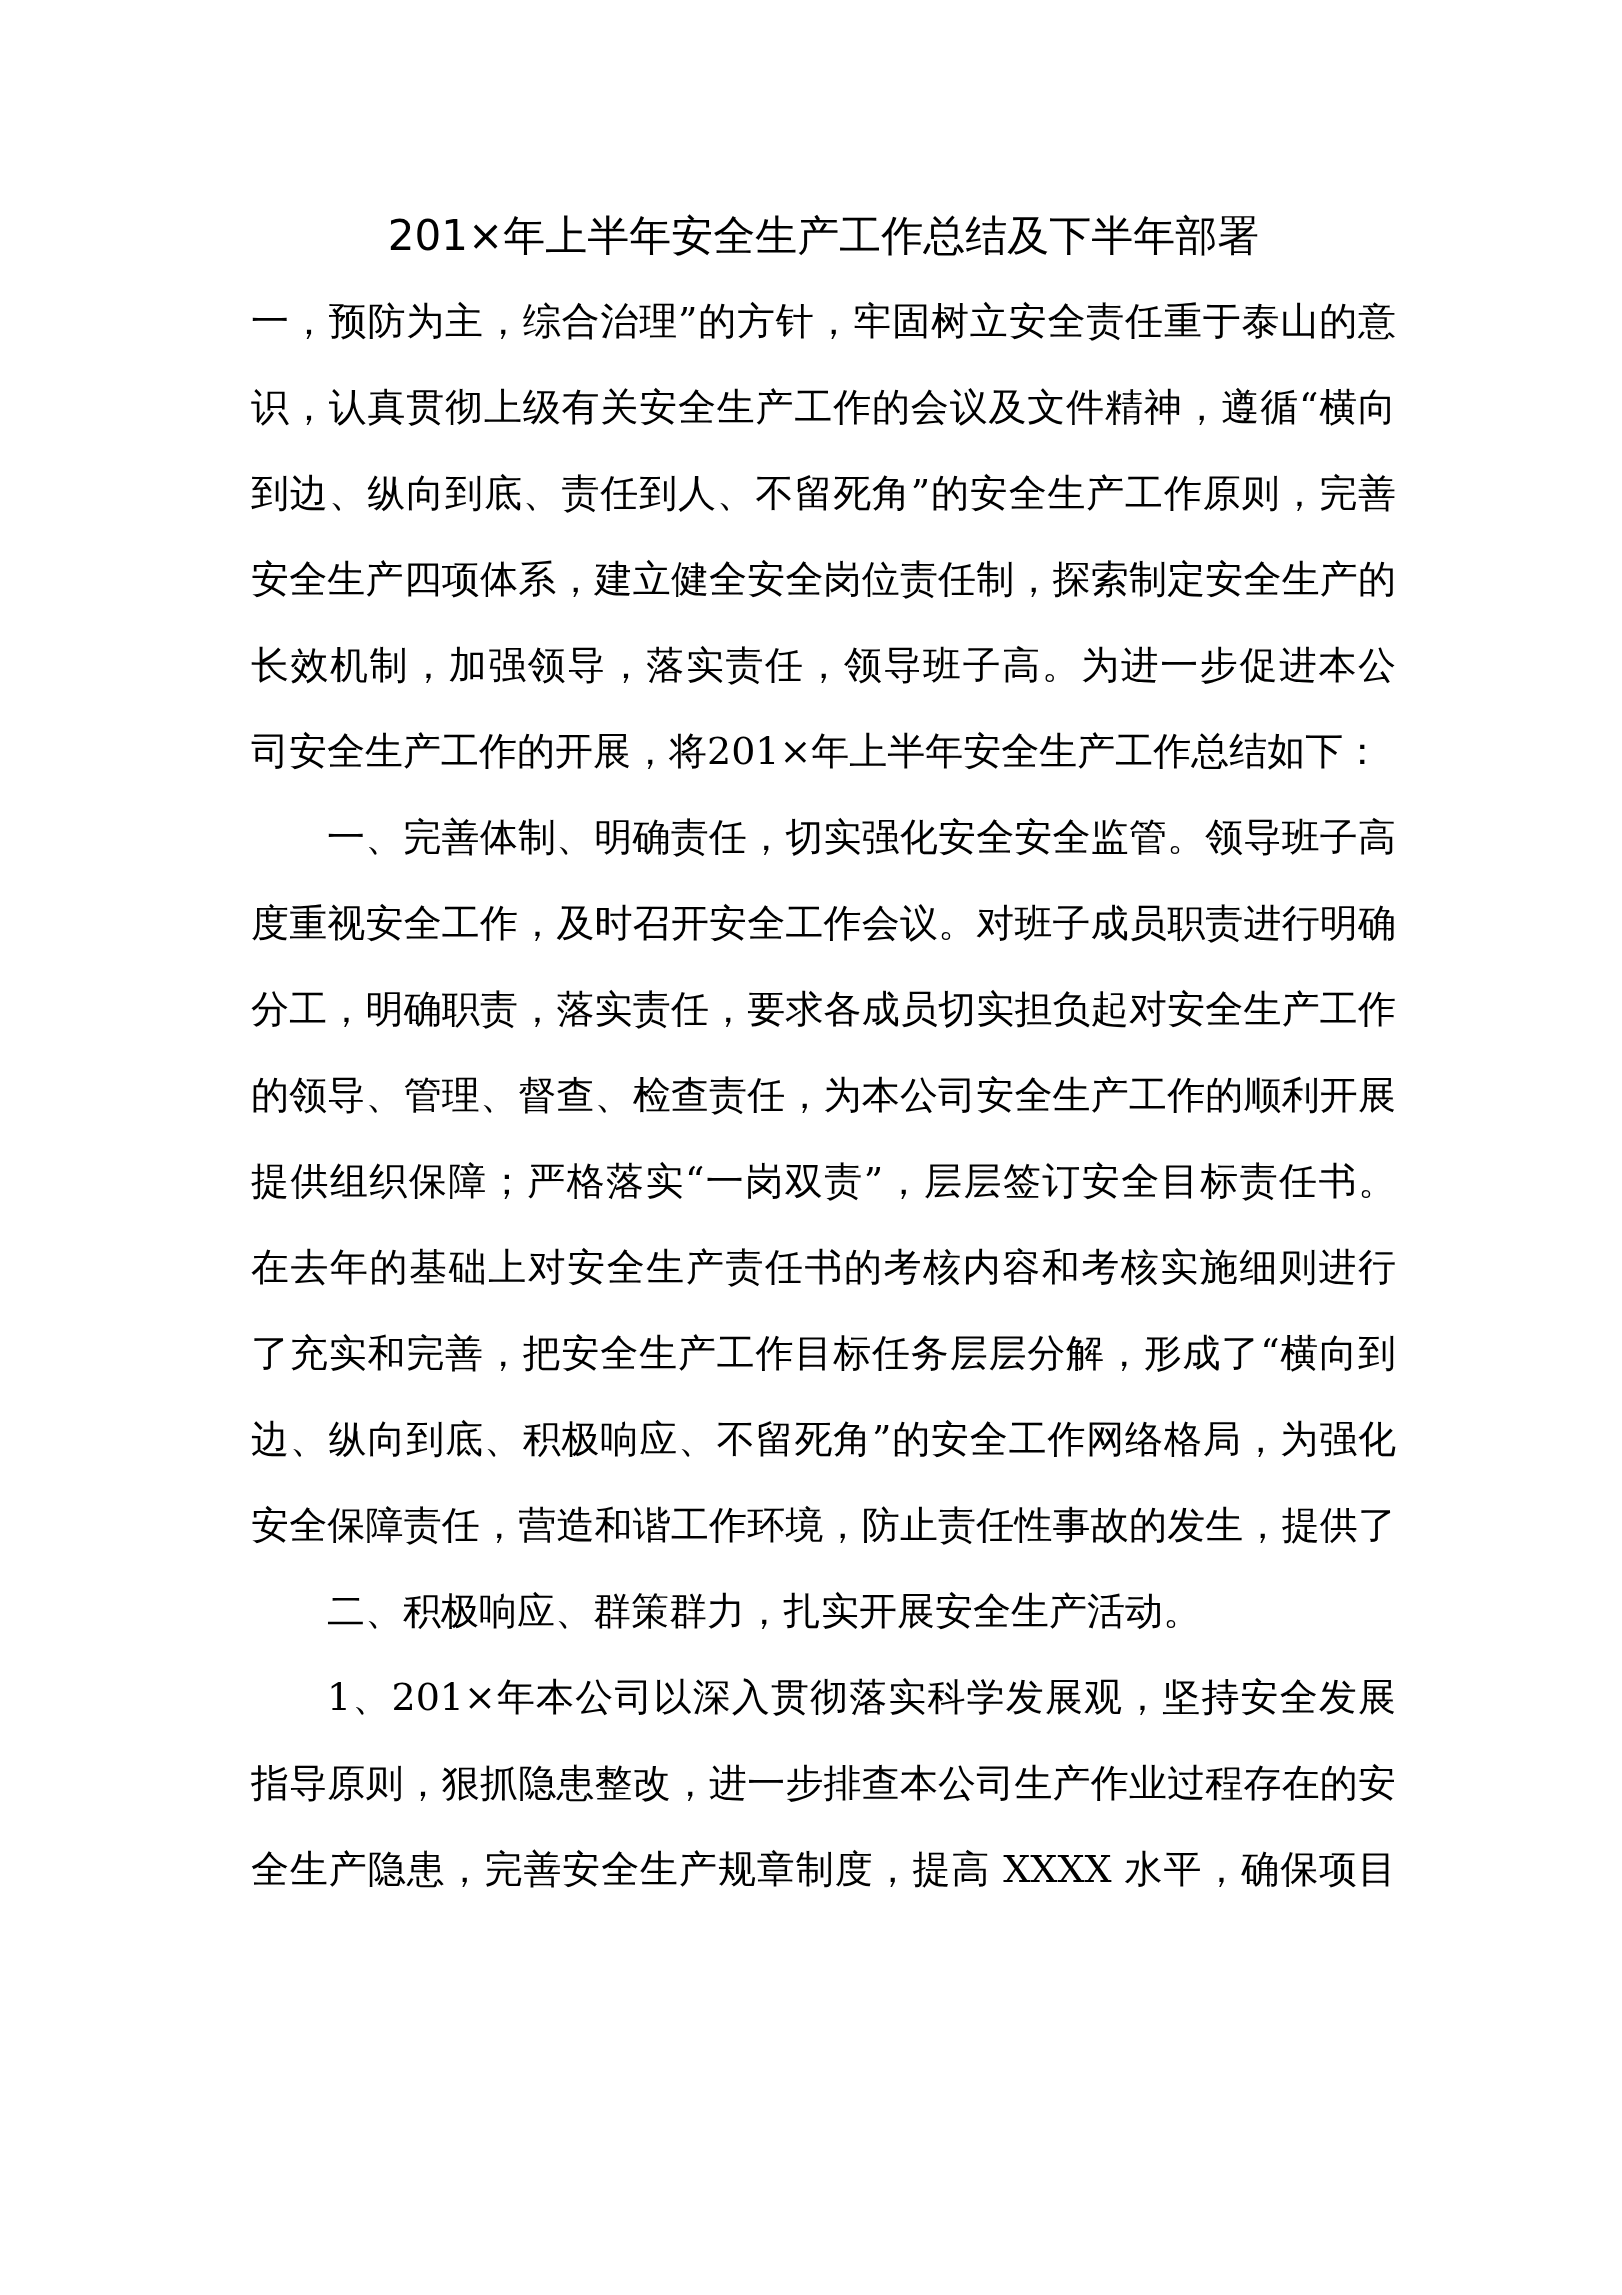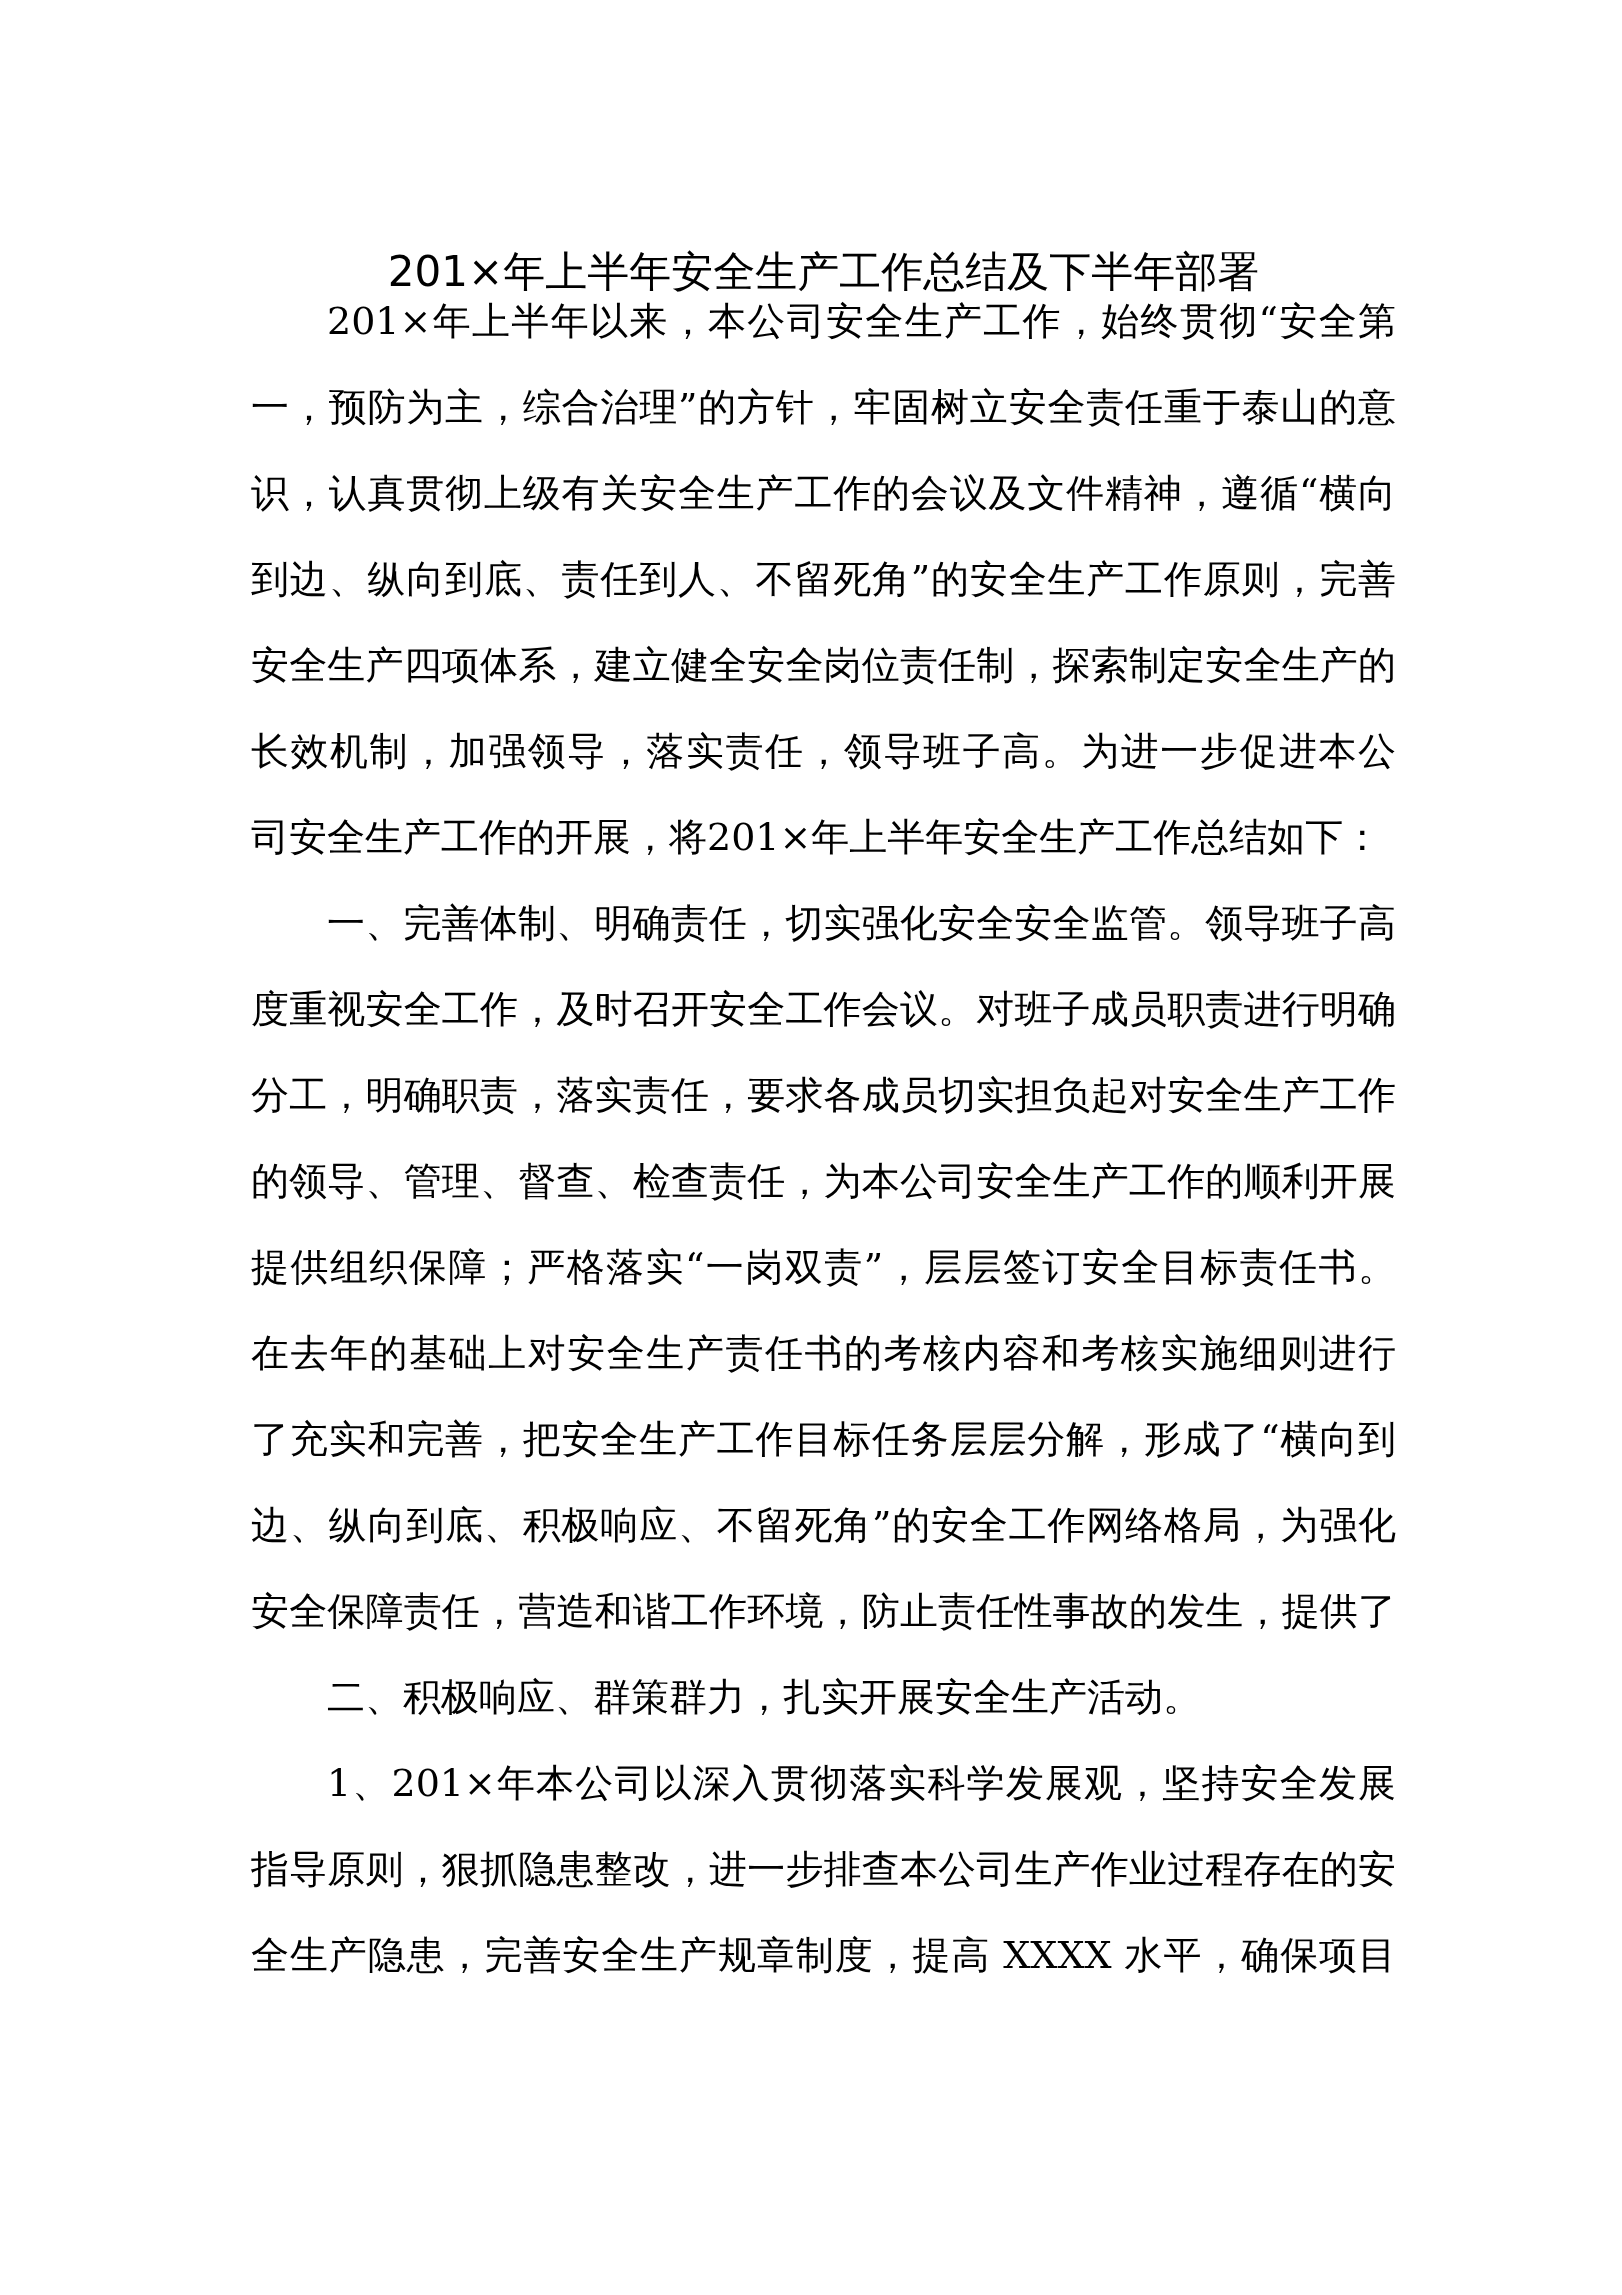--- a/index.html
+++ b/index.html
@@ -20,21 +20,20 @@
     top: 208px;
     left: 251px;
     width: 1145px;
     font-family: "DejaVu Sans", "Liberation Sans", sans-serif;
     font-size: 42px;
     line-height: 55px;
     font-weight: 400;
     text-align: center;
     color: #000000;
     white-space: nowrap;
-    margin-top: 36px;
   }
   .doc-body {
     position: absolute;
     top: 278px;
     left: 251px;
     width: 1145px;
     font-family: "DejaVu Serif", "Liberation Serif", serif;
     font-size: 38px;
     line-height: 86px;
     color: #000000;
@@ -52,21 +51,20 @@
   .line.noj {
     text-align-last: left;
   }
 </style>
 </head>
 <body>
 
 <div class="page">
   <div class="doc-title">201×年上半年安全生产工作总结及下半年部署</div>
   <div class="doc-body" id="doc-body">
-      <div class="line indent">201×年上半年以来，本公司安全生产工作，始终贯彻“安全第</div>
       <div class="line">一，预防为主，综合治理”的方针，牢固树立安全责任重于泰山的意</div>
       <div class="line">识，认真贯彻上级有关安全生产工作的会议及文件精神，遵循“横向</div>
       <div class="line">到边、纵向到底、责任到人、不留死角”的安全生产工作原则，完善</div>
       <div class="line">安全生产四项体系，建立健全安全岗位责任制，探索制定安全生产的</div>
       <div class="line">长效机制，加强领导，落实责任，领导班子高。为进一步促进本公</div>
       <div class="line noj">司安全生产工作的开展，将201×年上半年安全生产工作总结如下：</div>
       <div class="line indent">一、完善体制、明确责任，切实强化安全安全监管。领导班子高</div>
       <div class="line">度重视安全工作，及时召开安全工作会议。对班子成员职责进行明确</div>
       <div class="line">分工，明确职责，落实责任，要求各成员切实担负起对安全生产工作</div>
       <div class="line">的领导、管理、督查、检查责任，为本公司安全生产工作的顺利开展</div>

